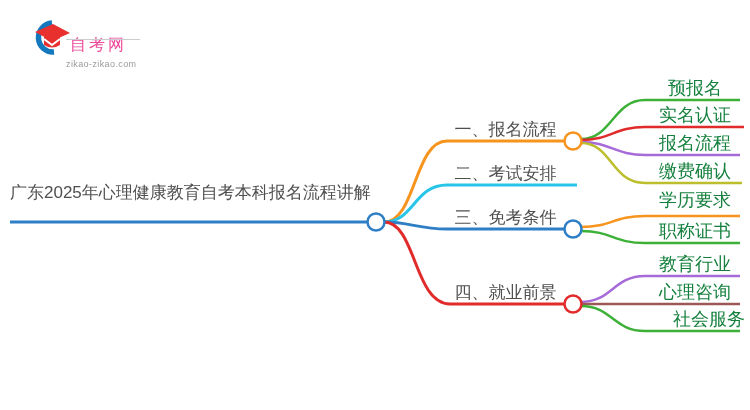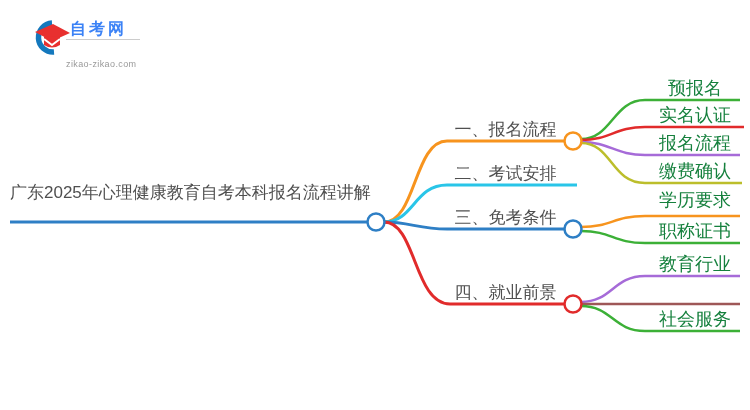--- a/index.html
+++ b/index.html
@@ -8,21 +8,21 @@
     font-family:"Liberation Sans","DejaVu Sans",sans-serif;
   }
   .map{position:absolute;left:0;top:0;}
   .map path{fill:none;}
   .map circle{fill:#ffffff;}
   .label{position:absolute;color:#4F4F4F;font-size:17px;line-height:20px;white-space:nowrap;}
   .l1{left:447px;width:117px;text-align:center;}
   .l2{left:645px;width:100px;text-align:center;font-size:18px;line-height:21px;color:#15803d;}
   .logo{position:absolute;left:0;top:0;width:200px;height:70px;}
   .logo-icon{position:absolute;left:27px;top:18px;}
-  .logo-name{position:absolute;left:70px;top:19px;font-size:16px;font-weight:bold;letter-spacing:3px;color:#3b82f6;}
+  .logo-name{position:absolute;left:70px;top:35px;font-size:16px;font-weight:normal;letter-spacing:3px;color:#ec4899;}
   .logo-divider{position:absolute;left:66px;top:39px;width:74px;height:1px;background:#cccccc;}
   .logo-url{position:absolute;left:66px;top:42px;font-size:9px;letter-spacing:0.4px;color:#999999;margin-top:17px;}
 </style>
 </head>
 <body>
 
 <div class="canvas">
 
   <div class="logo">
     <svg class="logo-icon" width="46" height="40" viewBox="0 0 46 40">
@@ -72,15 +72,16 @@
 
   <div class="label l2" style="top:78px;">预报名</div>
   <div class="label l2" style="top:105px;">实名认证</div>
   <div class="label l2" style="top:133px;">报名流程</div>
   <div class="label l2" style="top:161px;">缴费确认</div>
 
   <div class="label l2" style="top:190px;">学历要求</div>
   <div class="label l2" style="top:221px;">职称证书</div>
 
   <div class="label l2" style="top:254px;">教育行业</div>
-  <div class="label l2" style="top:309px;">社会服务</div>
+  <div class="label l2" style="top:282px;">心理咨询</div>
+  <div class="label l2" style="top:309px;text-align:right;">社会服务</div>
 
 </div>
 
 </body></html>

